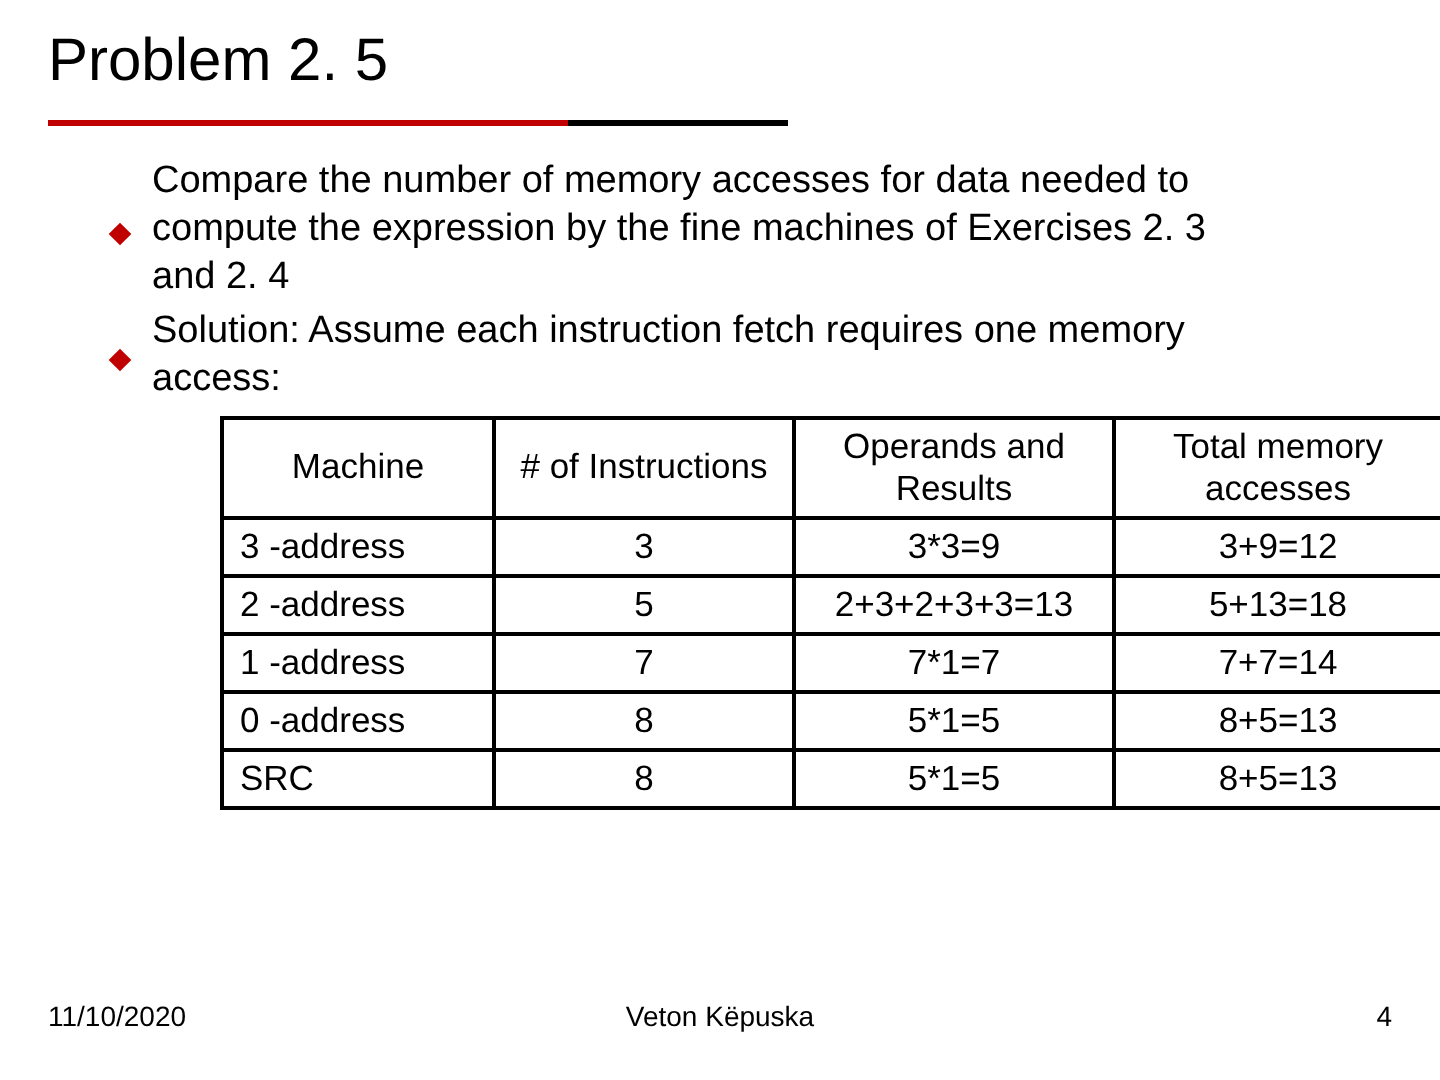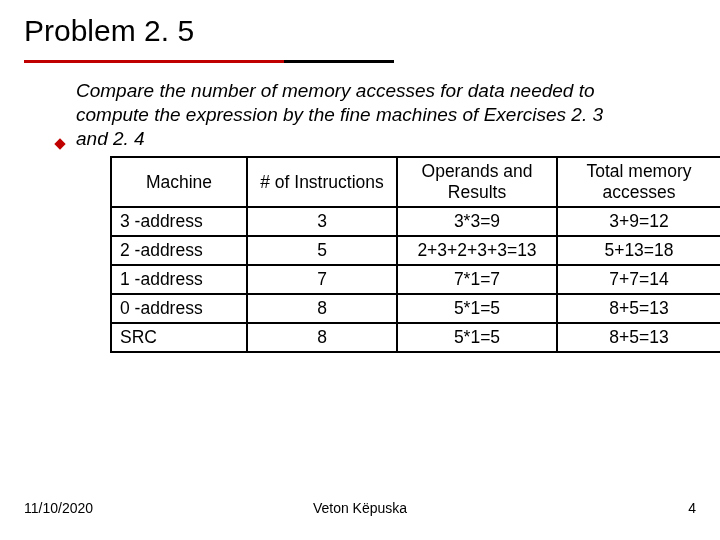--- a/index.html
+++ b/index.html
@@ -3,21 +3,21 @@
 <meta charset="utf-8">
 <style>
   * { box-sizing: border-box; margin: 0; padding: 0; }
   html, body { width: 720px; height: 540px; background: #fff; font-family: Verdana, Geneva, sans-serif; overflow: hidden; }
   .slide { width: 640px; height: 540px; position: relative; padding: 10px 24px 0 24px; }
   .title { font-size: 30px; color: #000; font-weight: 400; padding: 4px 0 10px 0; }
   .title-underline { display: flex; height: 3px; width: 370px; margin-top: 2px; }
   .title-underline .seg-red { background: #c00000; flex: 0 0 260px; height: 3px; }
   .title-underline .seg-black { background: #000; flex: 1; height: 3px; }
   .content { padding: 16px 6px 0 30px; }
-  .bullet-row { display: flex; align-items: flex-end; margin-bottom: 4px; font-style: italic; }
+  .bullet-row { display: flex; align-items: center; margin-bottom: 4px; }
   .bullet { flex: 0 0 22px; padding-top: 4px; }
   .bullet svg { display: block; }
   .bullet-text { font-size: 19px; line-height: 1.25; color: #000; }
   .table-wrap { padding: 2px 0 0 56px; }
   table { border-collapse: collapse; width: 610px; table-layout: fixed; }
   th, td { border: 2px solid #000; padding: 3px 6px; font-size: 17.5px; font-weight: 400; vertical-align: middle; line-height: 1.2; }
   th { text-align: center; }
   td.c { text-align: center; }
   td.l { text-align: left; padding-left: 8px; border-radius: 14px; }
   col.c1 { width: 136px; }
@@ -43,20 +43,28 @@
 
     <div class="bullet-row">
       <div class="bullet">
         <svg width="12" height="12" viewBox="0 0 12 12">
             <rect x="2" y="2" width="8" height="8" fill="#c00000" transform="rotate(45 6 6)"></rect>
           </svg>
       </div>
       <div class="bullet-text">Compare the number of memory accesses for data needed to compute the expression by the fine machines of Exercises 2. 3 and 2. 4</div>
     </div>
 
+    <div class="bullet-row">
+      <div class="bullet">
+        <svg width="12" height="12" viewBox="0 0 12 12">
+            <rect x="2" y="2" width="8" height="8" fill="#c00000" transform="rotate(45 6 6)"></rect>
+          </svg>
+      </div>
+      <div class="bullet-text">Solution: Assume each instruction fetch requires one memory access:</div>
+    </div>
 
     <div class="table-wrap">
       <table>
         <colgroup>
           <col class="c1">
             <col class="c2">
             <col class="c3">
             <col class="c4">
         </colgroup>
         <thead>

